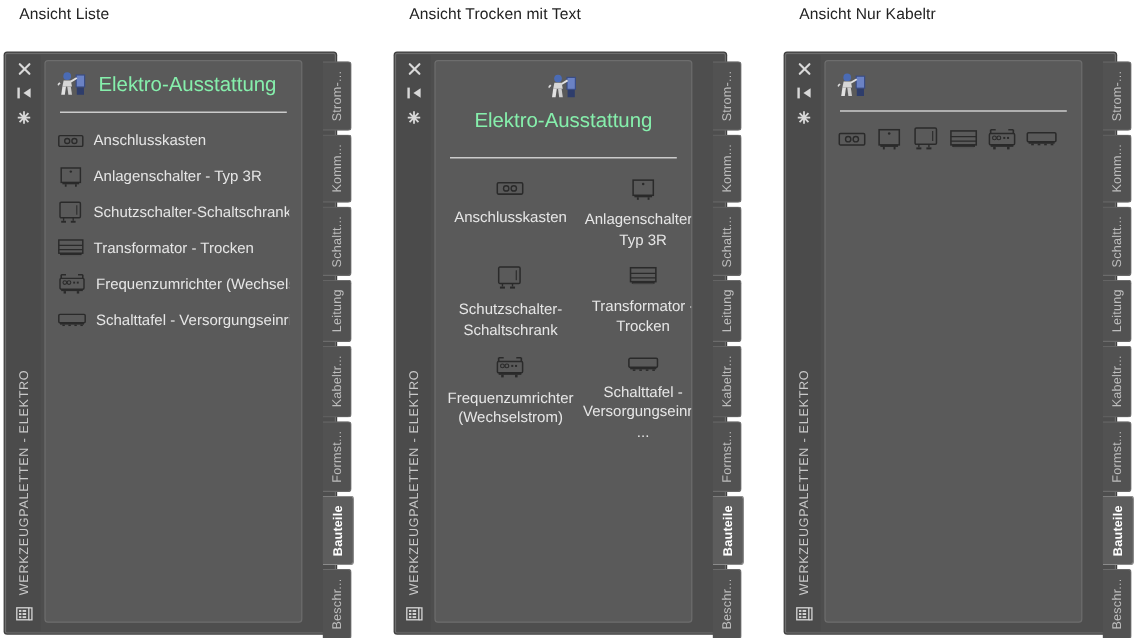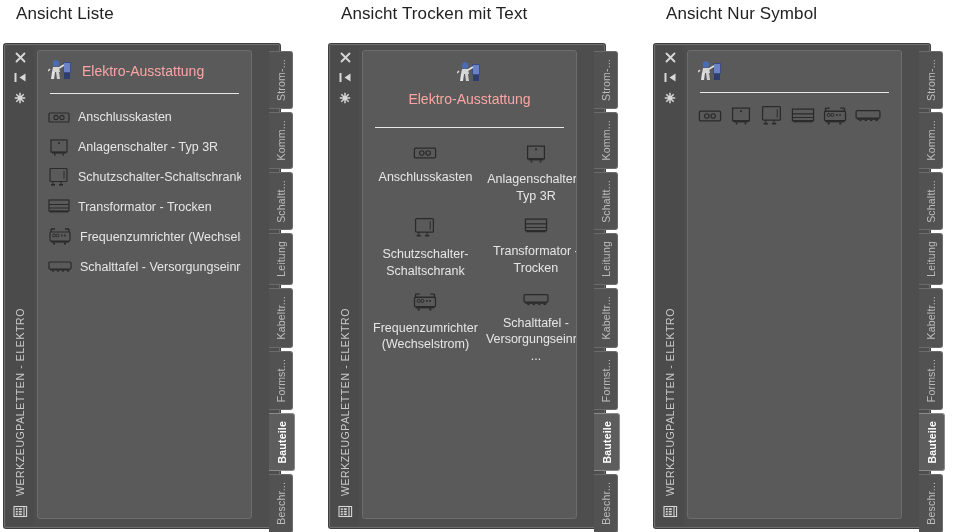--- a/index.html
+++ b/index.html
@@ -15,21 +15,21 @@
   #root {
     position: relative;
     width: 955px;
     height: 532px;
   }
 
   
   .caption {
     position: absolute;
     top: 4px;
-    font-size: 17px;
+    font-size: 13px;
     color: #222222;
     white-space: nowrap;
     letter-spacing: 0.1px;
   }
 
   
   .palette {
     position: absolute;
     top: 44px;
     height: 484px;
@@ -113,22 +113,22 @@
     display: flex;
     align-items: center;
     padding: 8px 10px 0 10px;
   }
   .group-header.stacked {
     flex-direction: column;
     align-items: center;
     padding-top: 10px;
   }
   .group-title {
-    font-size: 14px;
-    color: #fca5a5;
+    font-size: 17px;
+    color: #86efac;
     margin-left: 8px;
     white-space: nowrap;
   }
   .group-header.stacked .group-title {
     margin-left: 0;
     margin-top: 6px;
   }
   .group-divider {
     height: 0;
     border-top: 1px solid #e8e8e8;
@@ -230,21 +230,21 @@
   
   .dev { display:block; }
 </style>
 </head>
 <body>
 
 <div id="root">
 
   <div class="caption" style="left:16px;">Ansicht Liste</div>
   <div class="caption" style="left:341px;">Ansicht Trocken mit Text</div>
-  <div class="caption" style="left:666px;">Ansicht Nur Symbol</div>
+  <div class="caption" style="left:666px;">Ansicht Nur Kabeltr</div>
 
   <div class="palette" style="left:4px; width:276px;">
 
     <div class="titlebar">
       <div class="tb-icons">
         <div class="tb-icon">
           <svg width="11" height="11" viewBox="0 0 11 11">
               <path d="M1.5 1.5 L9.5 9.5 M9.5 1.5 L1.5 9.5" stroke="currentColor" stroke-width="1.8" stroke-linecap="round" fill="none"></path>
             </svg>
         </div>

